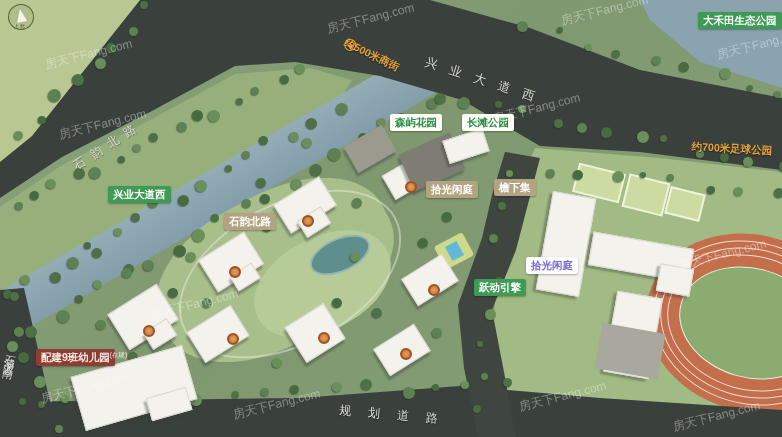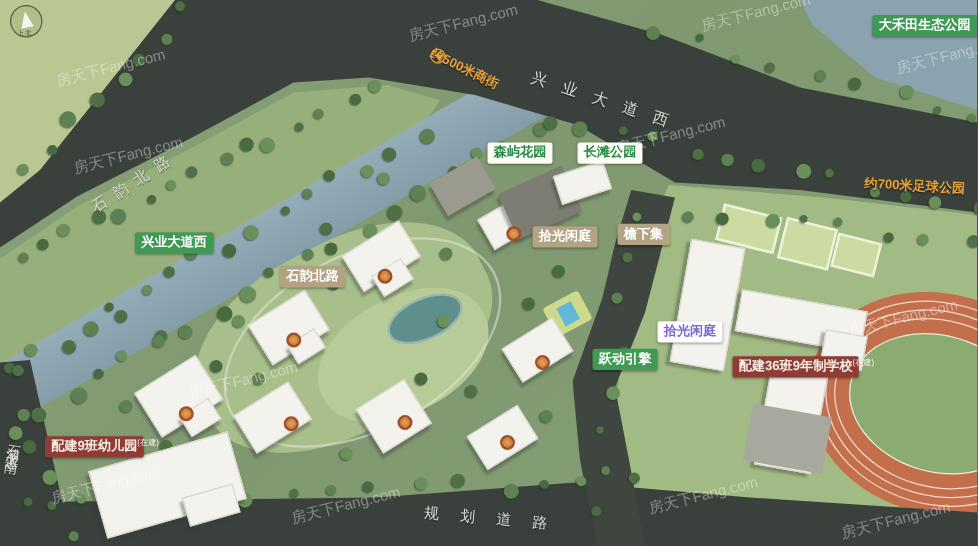--- a/index.html
+++ b/index.html
@@ -303,21 +303,20 @@
 
   <div class="lbl lbl-green" style="left:108px;top:186px;">兴业大道西</div>
   <div class="lbl lbl-green" style="left:698px;top:12px;">大禾田生态公园</div>
   <div class="lbl lbl-wg" style="left:390px;top:114px;">森屿花园</div>
   <div class="lbl lbl-wg" style="left:462px;top:114px;">长滩公园</div>
   <div class="lbl lbl-green" style="left:474px;top:279px;">跃动引擎</div>
   <div class="lbl lbl-tan" style="left:224px;top:213px;">石韵北路</div>
   <div class="lbl lbl-tan" style="left:426px;top:181px;">拾光闲庭</div>
   <div class="lbl lbl-tan" style="left:494px;top:179px;text-align:right;">檐下集</div>
   <div class="lbl lbl-wp" style="left:526px;top:257px;">拾光闲庭</div>
-  <div class="lbl lbl-red" style="left:586px;top:285px;"><span style="position:static;">配建36班9年制学校</span><span class="sfx">(在建)</span></div>
   <div class="lbl lbl-red" style="left:36px;top:349px;"><span style="position:static;">配建9班幼儿园</span><span class="sfx">(在建)</span></div>
 
   <div class="dist" style="left:348px;top:36px;transform:rotate(26deg);">
     <span class="arr">◀</span>
     <span style="position:static;">约500米商街</span>
   </div>
   <div class="dist" style="left:692px;top:140px;transform:rotate(3deg);">
     <span style="position:static;">约700米足球公园</span>
   </div>
 

